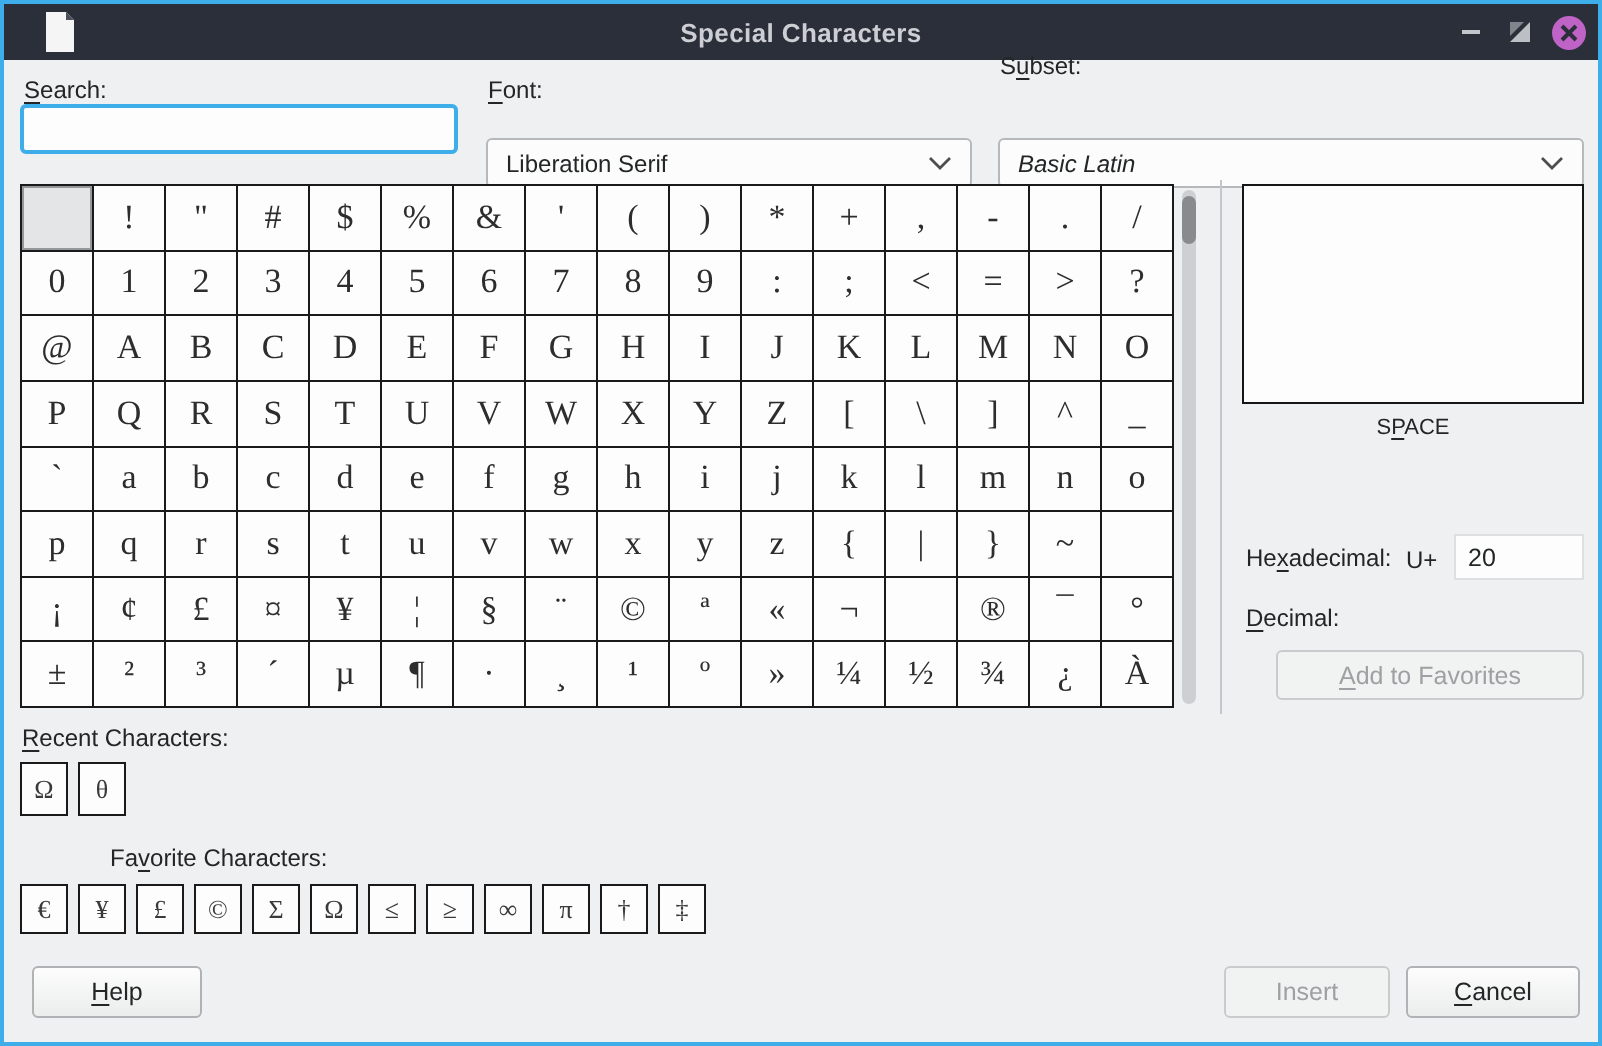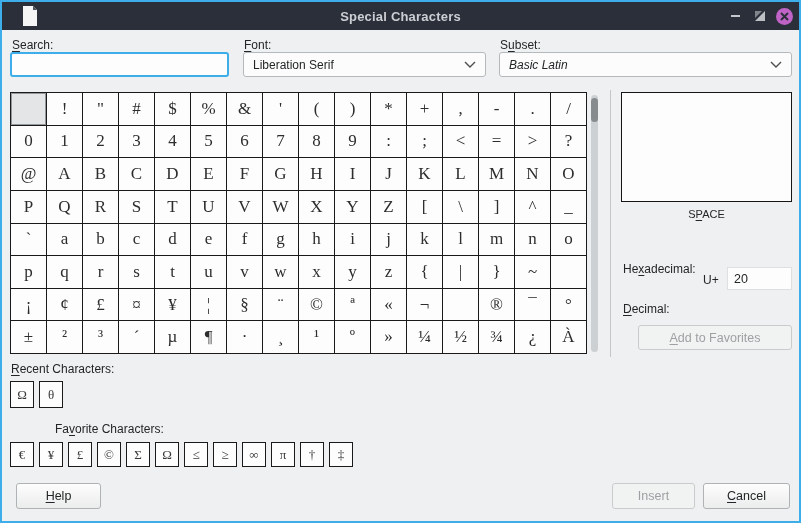--- a/index.html
+++ b/index.html
@@ -12,21 +12,21 @@
   .doc-icon { position:absolute; left:20px; top:4px; width:16px; height:20px; }
   .tb-btn { position:absolute; top:0; height:28px; width:24px; display:flex; align-items:center; justify-content:center; }
   .min-glyph { width:9px; height:2px; background:#c3c6ca; }
   .close-circle { width:17px; height:17px; border-radius:50%; background:#bf63c6; display:flex; align-items:center; justify-content:center; }
   .close-x { stroke:#2b2f3a; stroke-width:2; }
 
   
   .lbl { position:absolute; font-size:12px; color:#232627; }
   .u { text-decoration:underline; text-underline-offset:2px; }
   .search-input { position:absolute; left:8px; top:50px; width:219px; height:25px; background:#fdfdfd; border:2px solid #3daee9; border-radius:3px; font-size:12px; padding:0 6px; outline:none; }
-  .combo { position:absolute; height:25px; background:#fcfcfc; border:1px solid #b6b9bb; border-radius:3px; display:flex; align-items:center; padding-left:9px; font-size:12px; color:#232627; cursor:default; }
+  .combo { position:absolute; height:25px; background:#fcfcfc; border:1px solid #b6b9bb; border-radius:3px; display:flex; align-items:center; padding-left:9px; font-size:12px; color:#232627; cursor:default;margin-top:17px; }
   .combo .chev { position:absolute; right:9px; top:8px; }
 
   
   .char-grid { position:absolute; left:8px; top:90px; width:577px; height:262px; display:grid;
     grid-template-columns:repeat(16,1fr); grid-template-rows:repeat(8,1fr);
     background:#1a1a1a; gap:1px; border:1px solid #1a1a1a; }
   .cell { background:#fdfdfd; display:flex; align-items:center; justify-content:center;
     font-family:"Liberation Serif", serif; font-size:17px; color:#2d2d2d; }
   .cell.sel { background:#e3e5e6; box-shadow:inset 0 0 0 1px #95989a; }
 
@@ -83,21 +83,21 @@
   <input class="search-input" type="text" value="" style="">
 
   <span class="lbl" style="left:242px; top:36px;"><span></span><span class="u">F</span><span>ont:</span></span>
   <div class="combo" style="left:241px; top:50px; width:243px;">
     <span>Liberation Serif</span>
     <svg class="chev" width="12" height="8" viewBox="0 0 12 8">
       <path d="M1 1 L6 6 L11 1" fill="none" stroke="#4d4d4d" stroke-width="1.4"></path>
     </svg>
   </div>
 
-  <span class="lbl" style="left:498px; top:36px;"><span>S</span><span class="u">u</span><span>bset:</span></span>
+  <span class="lbl" style="left:498px; top:24px;"><span>S</span><span class="u">u</span><span>bset:</span></span>
   <div class="combo" style="left:497px; top:50px; width:293px;font-style:italic;">
     <span>Basic Latin</span>
     <svg class="chev" width="12" height="8" viewBox="0 0 12 8">
       <path d="M1 1 L6 6 L11 1" fill="none" stroke="#4d4d4d" stroke-width="1.4"></path>
     </svg>
   </div>
 
   <div class="char-grid" id="char-grid">
       <div class="cell sel"></div>
       <div class="cell">!</div>
@@ -229,21 +229,21 @@
       <div class="cell">À</div>
     </div>
   <div class="vscroll">
     <div class="thumb"></div>
   </div>
   <div class="vsep"></div>
 
   <div class="preview"></div>
   <div class="char-name"><span>S</span><span class="u">P</span><span>ACE</span></div>
 
-  <span class="lbl" style="left:621px; top:260px;"><span>He</span><span class="u">x</span><span>adecimal:</span></span>
+  <span class="lbl" style="left:621px; top:270px;"><span>He</span><span class="u">x</span><span>adecimal:</span></span>
   <span class="lbl" style="left:701px; top:271px;">U+</span>
   <input class="flat-input" style="left: 725px; top: 265px; width: 65px;" value="20">
 
   <span class="lbl" style="left:621px; top:300px;"><span></span><span class="u">D</span><span>ecimal:</span></span>
 
   <div class="btn disabled" style="left:636px; top:323px; width:154px; height:25px;">
       <span></span>
       <span class="u">A</span>
       <span>dd to Favorites</span>
     </div>

